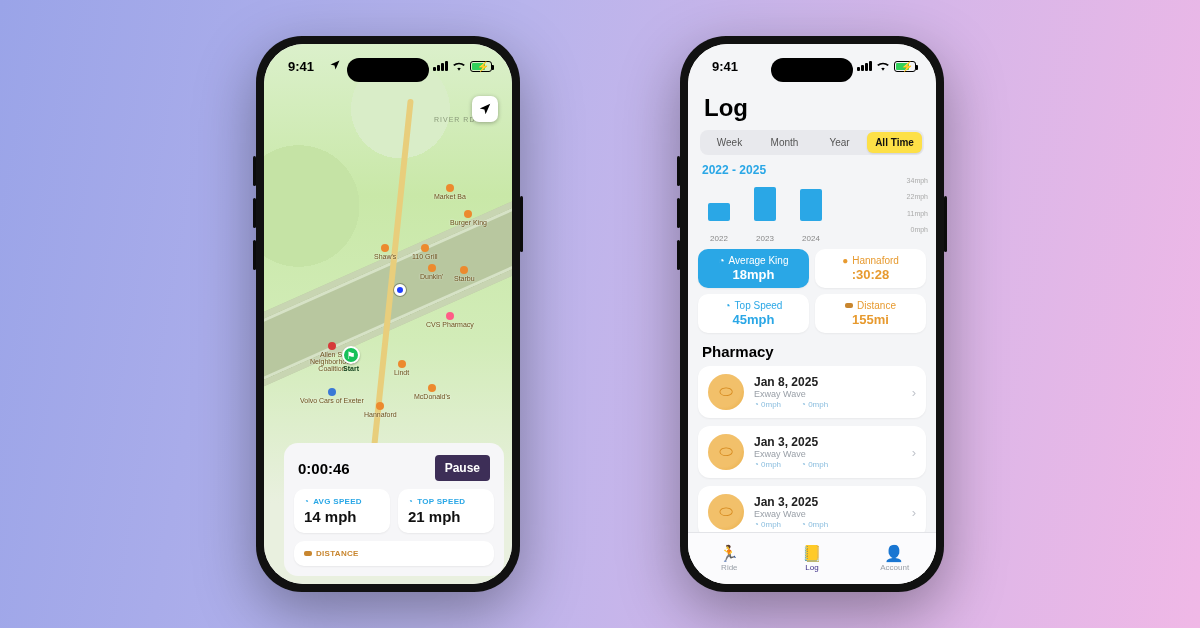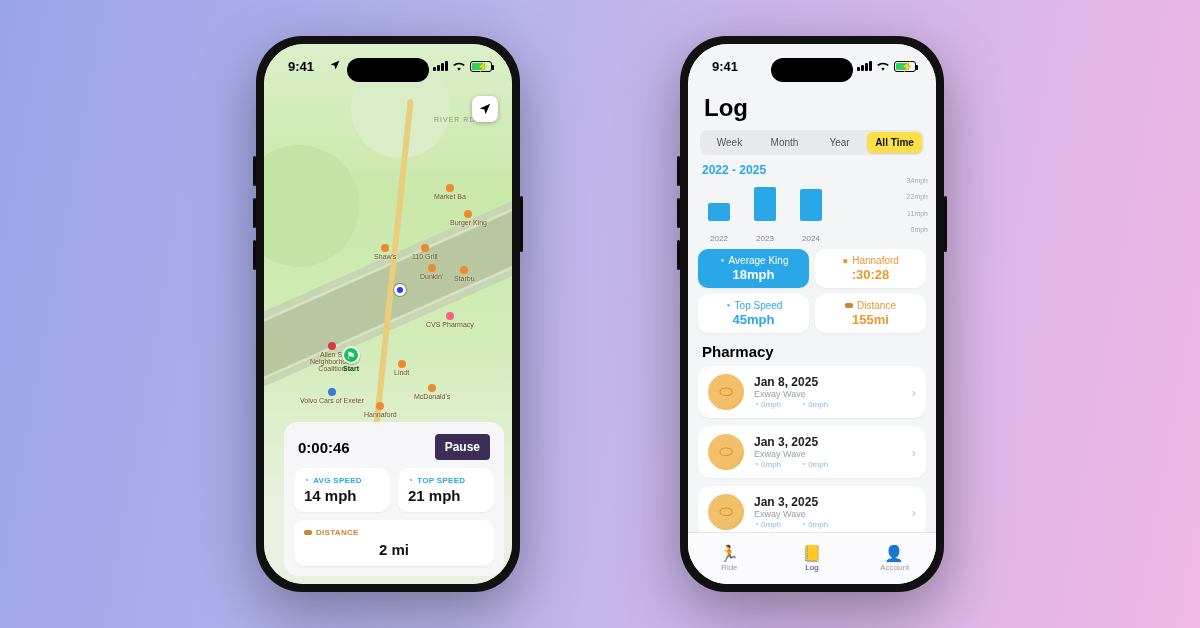--- a/index.html
+++ b/index.html
@@ -278,21 +278,20 @@
               <span>TOP SPEED</span>
             </div>
           <div class="val">21 mph</div>
         </div>
       </div>
       <div class="dist-card">
         <div class="lbl">
             <span class="mini-route"></span>
             <span>DISTANCE</span>
           </div>
-        <div class="val">2 mi</div>
       </div>
     </div>
   </div>
 </div>
 
 <div class="phone">
   <div class="screen">
     <div class="island"></div>
 
     <div class="statusbar">

